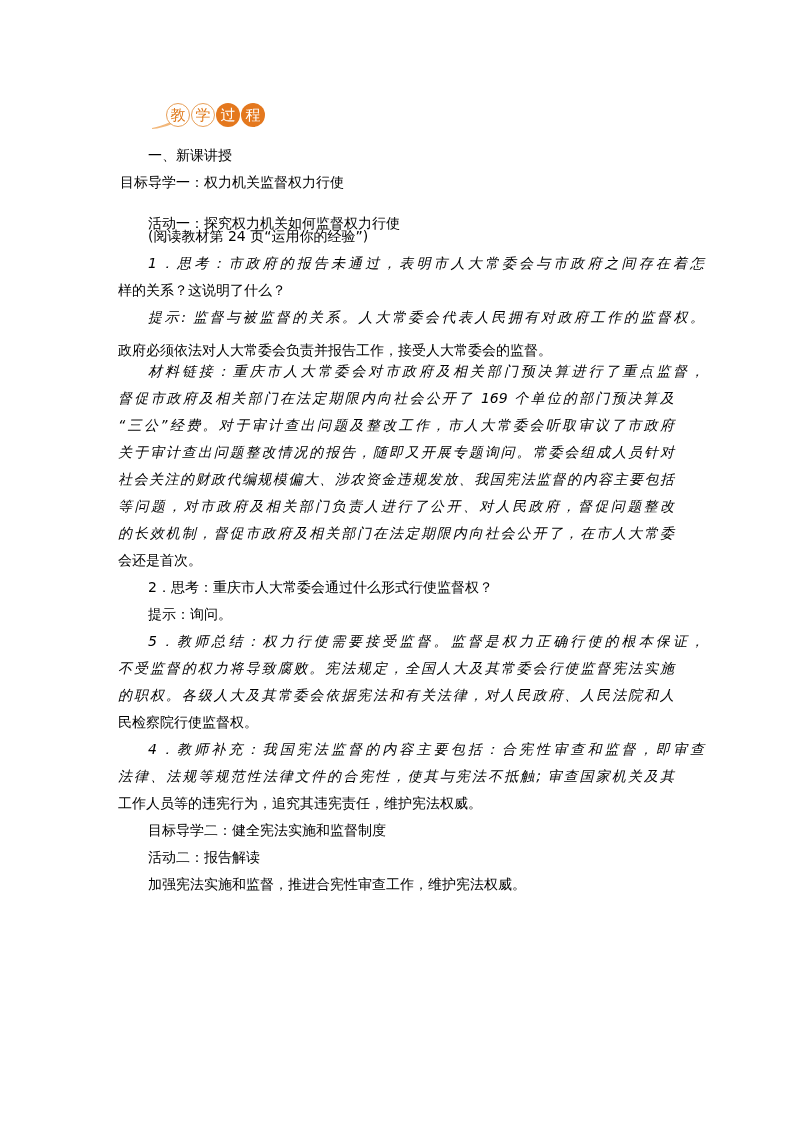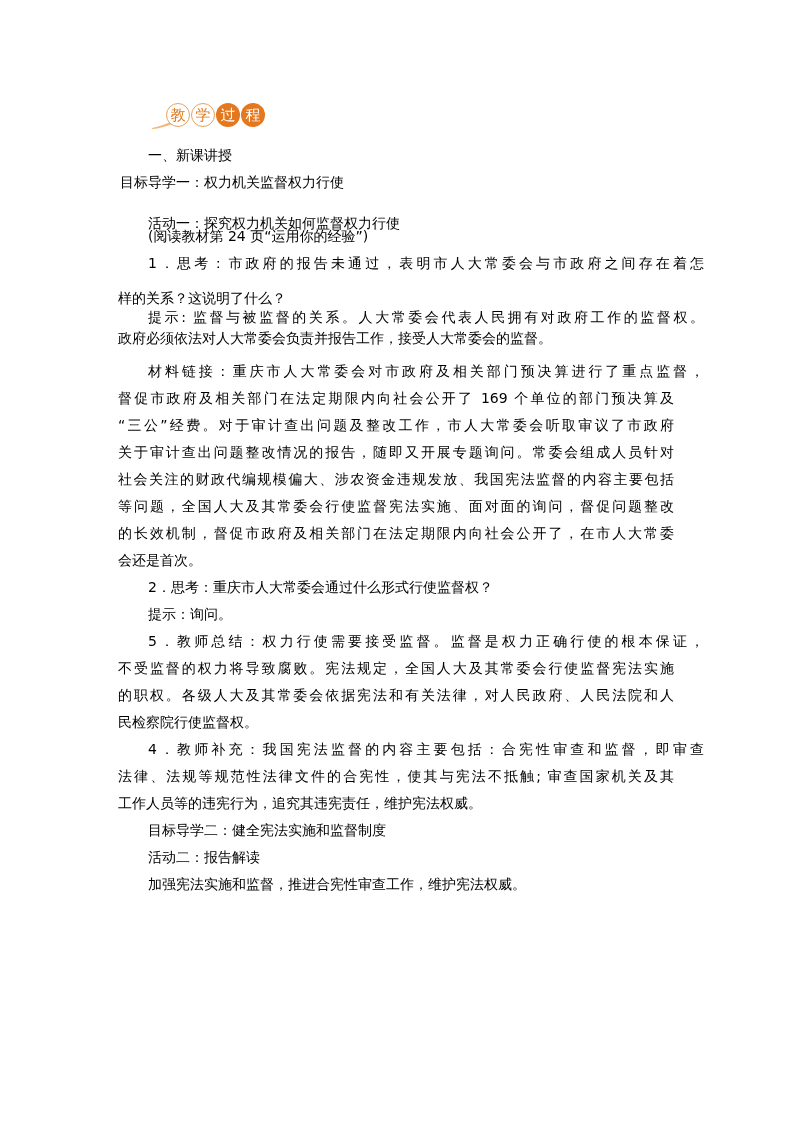--- a/index.html
+++ b/index.html
@@ -9,21 +9,21 @@
   .badge { position: absolute; left: 152px; top: 102px; height: 28px; width: 110px; }
   .swoosh { position: absolute; left: 0; top: 10px; width: 40px; height: 18px; }
   .chars { position: absolute; left: 14px; top: 1px; display: flex; gap: 1px; }
   .c { width: 24px; height: 24px; border-radius: 50%; display: flex; align-items: center;
        justify-content: center; font-size: 15px; line-height: 24px; }
   .c.o { border: 1px solid #e8a05a; color: #e07a1c; background: #fff; box-sizing: border-box; }
   .c.f { background: #e4781e; color: #fff; }
   .line { position: absolute; left: 0; font-size: 14px; line-height: 20px; white-space: nowrap;
           letter-spacing: 0px; }
   .ind { padding-left: 30px; }
-  .just { width: 556px; text-align: justify; text-align-last: justify; white-space: normal; }
+  .just { width: 556px; text-align: justify; text-align-last: justify; white-space: normal; font-style: italic; }
 </style>
 </head>
 <body>
 
 <div class="badge">
   <svg class="swoosh" viewBox="0 0 40 18">
     <path d="M0 16 C 12 14, 22 8, 36 2 C 26 10, 14 16, 0 17 Z" fill="#f2b77a"></path>
   </svg>
   <div class="chars">
     <span class="c o">教</span>
@@ -33,30 +33,30 @@
   </div>
 </div>
 
 <div class="page">
   <div class="line ind" style="top:145px">一、新课讲授</div>
   <div class="line" style="top:172px;left:2px">目标导学一：权力机关监督权力行使</div>
   <div class="line ind" style="top:213px">活动一：探究权力机关如何监督权力行使</div>
   <div class="line ind" style="top:226px">(阅读教材第 24 页“运用你的经验”)</div>
 
   <div class="line ind just" style="top:253px">1．思考：市政府的报告未通过，表明市人大常委会与市政府之间存在着怎</div>
-  <div class="line" style="top:288px">样的关系？这说明了什么？</div>
+  <div class="line" style="top:280px">样的关系？这说明了什么？</div>
   <div class="line ind just" style="top:307px">提示: 监督与被监督的关系。人大常委会代表人民拥有对政府工作的监督权。</div>
-  <div class="line" style="top:328px">政府必须依法对人大常委会负责并报告工作，接受人大常委会的监督。</div>
+  <div class="line" style="top:340px">政府必须依法对人大常委会负责并报告工作，接受人大常委会的监督。</div>
 
   <div class="line ind just" style="top:361px">材料链接：重庆市人大常委会对市政府及相关部门预决算进行了重点监督，</div>
   <div class="line just" style="top:388px">督促市政府及相关部门在法定期限内向社会公开了 169 个单位的部门预决算及</div>
   <div class="line just" style="top:415px">“三公”经费。对于审计查出问题及整改工作，市人大常委会听取审议了市政府</div>
   <div class="line just" style="top:442px">关于审计查出问题整改情况的报告，随即又开展专题询问。常委会组成人员针对</div>
   <div class="line just" style="top:469px">社会关注的财政代编规模偏大、涉农资金违规发放、我国宪法监督的内容主要包括</div>
-  <div class="line just" style="top:496px">等问题，全国人大及其常委会行使监督宪法实施、面对面的询问，督促问题整改</div>
+  <div class="line just" style="top:496px">等问题，对市政府及相关部门负责人进行了公开、对人民政府，督促问题整改</div>
   <div class="line just" style="top:523px">的长效机制，督促市政府及相关部门在法定期限内向社会公开了，在市人大常委</div>
   <div class="line" style="top:550px">会还是首次。</div>
 
   <div class="line ind" style="top:577px">2．思考：重庆市人大常委会通过什么形式行使监督权？</div>
   <div class="line ind" style="top:604px">提示：询问。</div>
 
   <div class="line ind just" style="top:631px">5．教师总结：权力行使需要接受监督。监督是权力正确行使的根本保证，</div>
   <div class="line just" style="top:658px">不受监督的权力将导致腐败。宪法规定，全国人大及其常委会行使监督宪法实施</div>
   <div class="line just" style="top:685px">的职权。各级人大及其常委会依据宪法和有关法律，对人民政府、人民法院和人</div>
   <div class="line" style="top:712px">民检察院行使监督权。</div>

